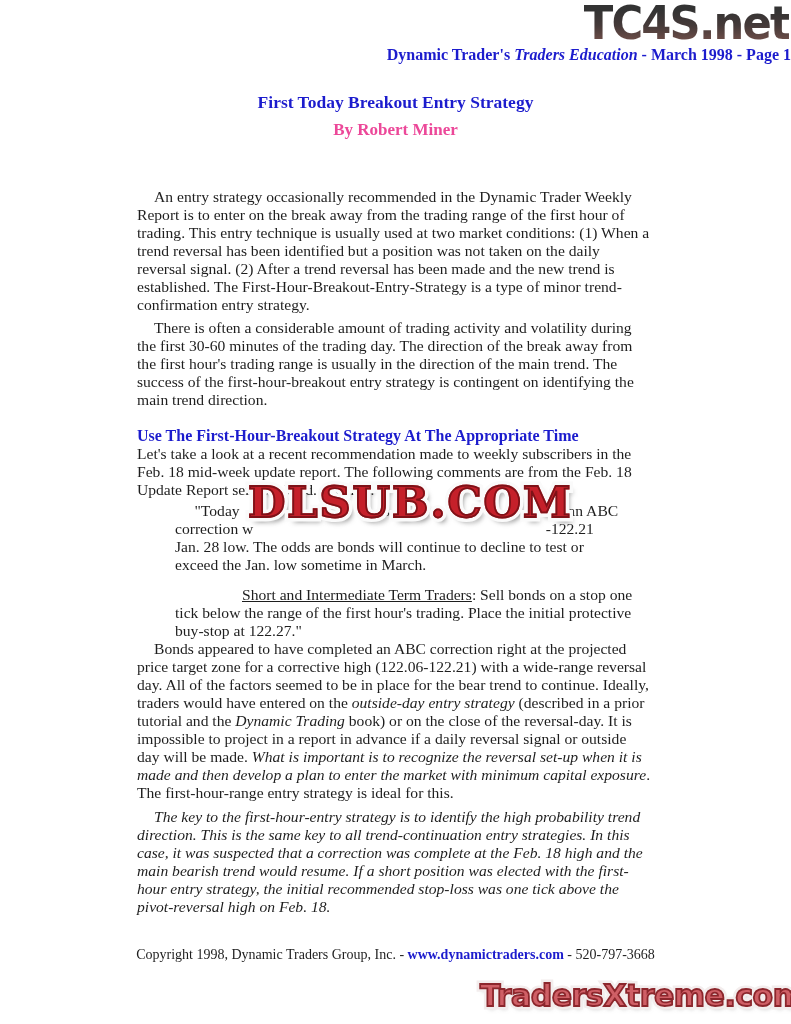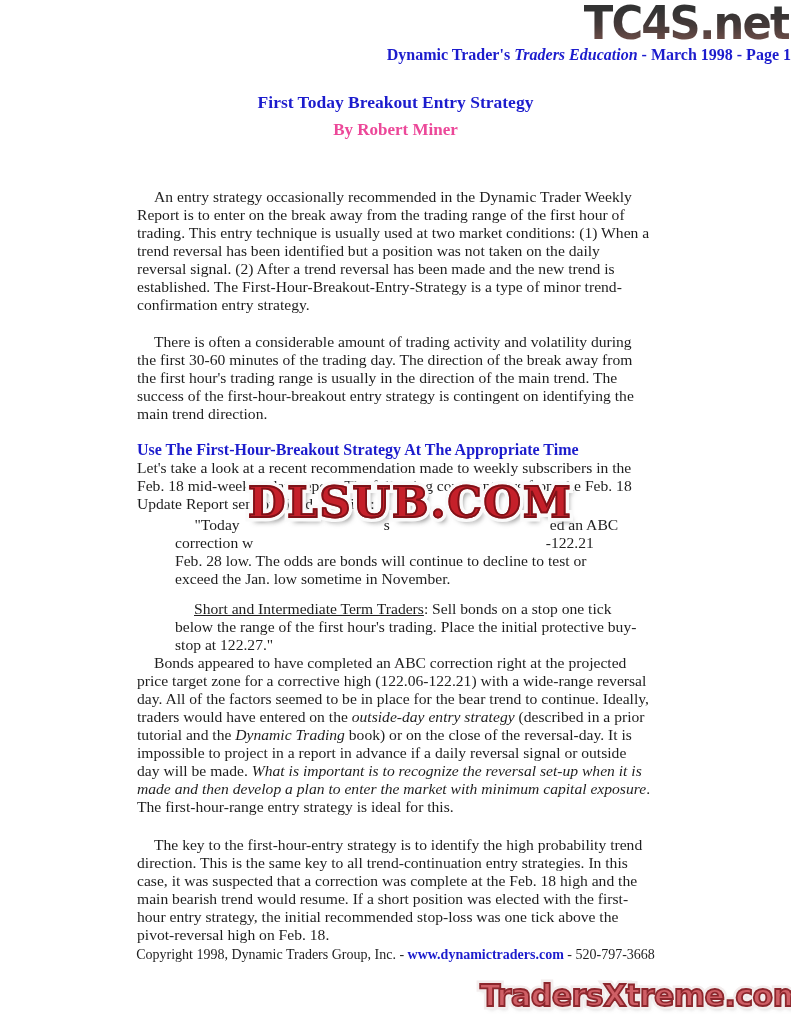--- a/index.html
+++ b/index.html
@@ -10,21 +10,21 @@
   .page{
     position:relative;width:791px;height:1024px;background:#ffffff;overflow:hidden;
     font-family:"Liberation Serif", serif;color:var(--ink);
   }
   
   .header-line{
     position:absolute;top:46px;left:0;width:100%;text-align:right;
     font-size:16px;font-weight:bold;color:var(--blue);line-height:18px;
   }
   .it{font-style:italic;}
-  .ul{text-decoration:underline;}
+  .ul{text-decoration:underline;margin-left:48px;}
   .lnk{color:var(--blue);font-weight:bold;cursor:pointer;}
 
   
   .tc4s{
     position:absolute;top:-3px;right:2px;
     font-family:"DejaVu Sans", sans-serif;font-weight:bold;font-size:47px;line-height:1.1;
     letter-spacing:-2px;transform:scaleX(0.92);transform-origin:100% 0;
     background:linear-gradient(180deg,#333333 25%,#453a39 55%,#7d554e 95%);
     -webkit-background-clip:text;background-clip:text;color:transparent;
   }
@@ -38,21 +38,21 @@
     font-size:17px;font-weight:bold;color:#ec4899;line-height:18px;
   }
 
   
   .content{
     position:absolute;left:137px;top:176px;width:514px;
     font-size:15.6px;line-height:18px;color:var(--ink);
   }
   .para{margin:0;text-indent:17px;}
   .noindent{text-indent:0;}
-  .mt0{margin-top:12px;} .mt3{margin-top:3px;} .mt6{margin-top:20px;} .mt7{} .mt9{margin-top:19px;} .mt12{margin-top:12px;}
+  .mt0{margin-top:12px;} .mt3{margin-top:3px;} .mt6{margin-top:6px;font-style:italic;} .mt7{} .mt9{margin-top:5px;} .mt12{margin-top:12px;}
   .section-heading{
     margin:18px 0 0;font-size:16px;line-height:18px;font-weight:bold;color:var(--blue);
   }
   .quote{margin-left:38px;width:468px;}
   .qline{white-space:pre;}
   .qpara{text-indent:19px;margin-left:38px;width:468px;}
 
   
   .dlsub{position:absolute;left:248px;top:481px;width:300px;height:50px;pointer-events:none;}
   .dlsub span{
@@ -103,22 +103,22 @@
 
   <div class="content">
     <p class="para mt0"><span>An entry strategy occasionally recommended in the Dynamic Trader Weekly Report is to enter on the break away from the trading range of the first hour of trading. This entry technique is usually used at two market conditions:  (1) When a trend reversal has been identified but a position was not taken on the daily reversal signal. (2) After a trend reversal has been made and the new trend is established. The First-Hour-Breakout-Entry-Strategy is a type of minor trend-confirmation entry strategy.</span></p>
     <p class="para mt9"><span>There is often a considerable amount of trading activity and volatility during the first 30-60 minutes of the trading day. The direction of the break away from the first hour's trading range is usually in the direction of the main trend. The success of the first-hour-breakout entry strategy is contingent on identifying the main trend direction.</span></p>
     <h2 class="section-heading">Use The First-Hour-Breakout Strategy At The Appropriate Time</h2>
     <p class="para noindent mt7"><span>Let's take a look at a recent recommendation made to weekly subscribers in the Feb. 18 mid-week update report. The following comments are from the Feb. 18 Update Report sent out Wed. evening:</span></p>
 
     <div class="quote mt3">
       <div class="qline">     "Today                                     s                                         ed an ABC</div>
       <div class="qline">correction w                                                                           -122.21</div>
-      <div class="qline">Feb. 28 low. The odds are bonds will continue to decline to test or</div>
-      <div class="qline">exceed the Jan. low sometime in November.</div>
+      <div class="qline">Jan. 28 low. The odds are bonds will continue to decline to test or</div>
+      <div class="qline">exceed the Jan. low sometime in March.</div>
     </div>
 
     <p class="para qpara mt12"><span class="ul">Short and Intermediate Term Traders</span><span>: Sell bonds on a stop one tick below the range of the first hour's trading. Place the initial protective buy-stop at 122.27."</span></p>
 
     <p class="para mt7"><span>Bonds appeared to have completed an ABC correction right at the projected price target zone for a corrective high (122.06-122.21) with a wide-range reversal day. All of the factors seemed to be in place for the bear trend to continue. Ideally, traders would have entered on the </span><span class="it">outside-day entry strategy</span><span> (described in a prior tutorial and the </span><span class="it">Dynamic Trading</span><span> book) or on the close of the reversal-day. It is impossible to project in a report in advance if a daily reversal signal or outside day will be made. </span><span class="it">What is important is to recognize the reversal set-up when it is made and then develop a plan to enter the market with minimum capital exposure</span><span>. The first-hour-range entry strategy is ideal for this.</span></p>
     <p class="para mt6"><span>The key to the first-hour-entry strategy is to identify the high probability trend direction. This is the same key to all trend-continuation entry strategies. In this case, it was suspected that a correction was complete at the Feb. 18 high and the main bearish trend would resume. If a short position was elected with the first-hour entry strategy, the initial recommended stop-loss was one tick above the pivot-reversal high on Feb. 18.</span></p>
   </div>
 
   <div class="dlsub">
     <span class="dlsub-outline">DLSUB.COM</span>

